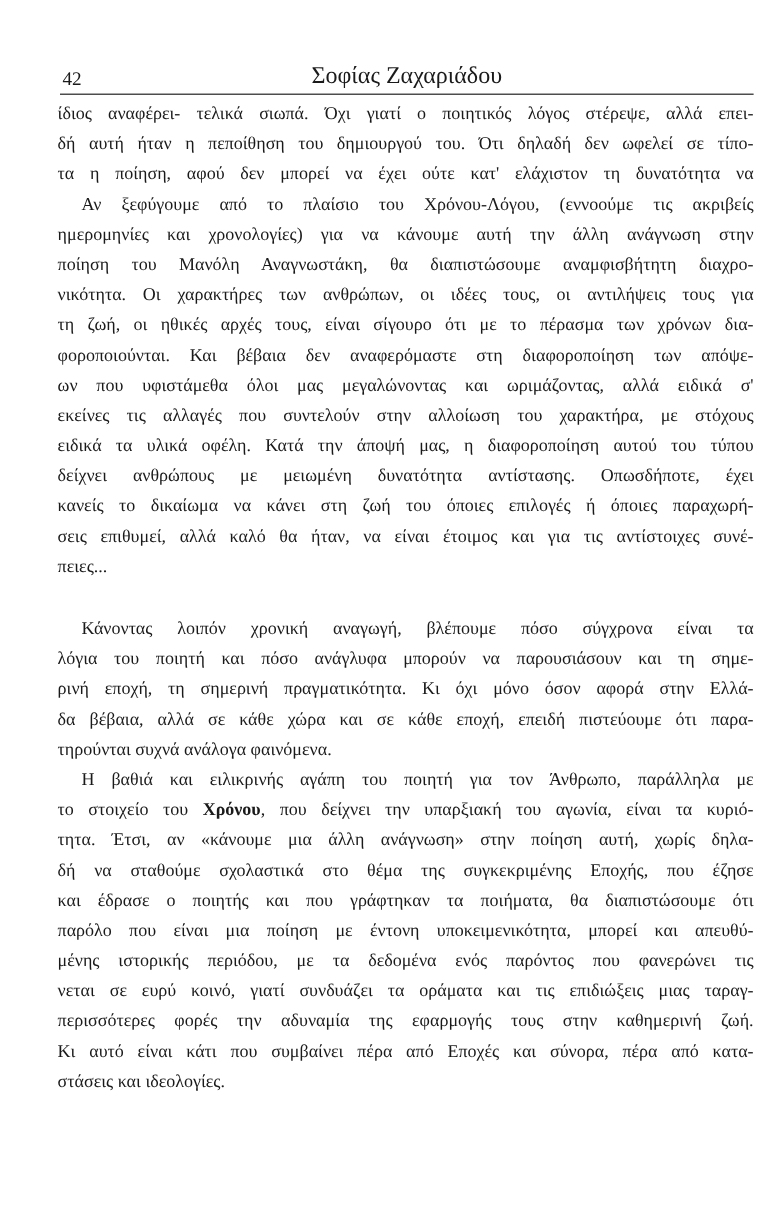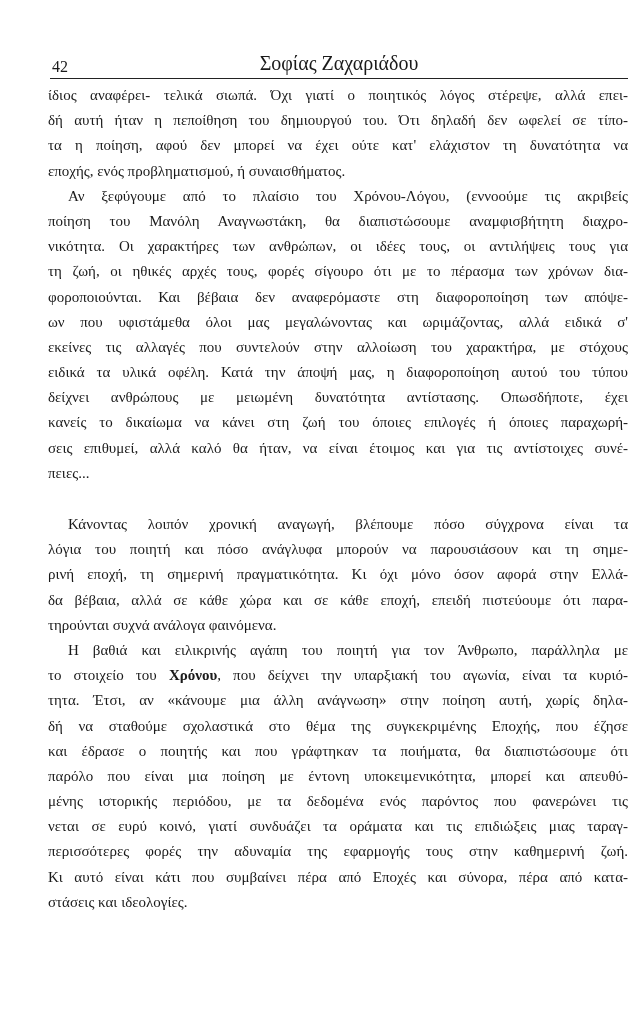--- a/index.html
+++ b/index.html
@@ -42,28 +42,28 @@
     <span class="page-number">42</span>
     <span class="head-title">Σοφίας Ζαχαριάδου</span>
   </div>
 
   <div class="body-text">
 
     <div>
       <span class="line">ίδιος αναφέρει- τελικά σιωπά. Όχι γιατί ο ποιητικός λόγος στέρεψε, αλλά επει-</span>
       <span class="line">δή αυτή ήταν η πεποίθηση του δημιουργού του. Ότι δηλαδή δεν ωφελεί σε τίπο-</span>
       <span class="line">τα η ποίηση, αφού δεν μπορεί να έχει ούτε κατ' ελάχιστον τη δυνατότητα να</span>
-      <span class="line last">εποχής, ενός προβληματισμού, ή συναισθήματος.</span>
     </div>
 
     <div>
       <span class="line indent">Αν ξεφύγουμε από το πλαίσιο του Χρόνου-Λόγου, (εννοούμε τις ακριβείς</span>
+      <span class="line">ημερομηνίες και χρονολογίες) για να κάνουμε αυτή την άλλη ανάγνωση στην</span>
       <span class="line">ποίηση του Μανόλη Αναγνωστάκη, θα διαπιστώσουμε αναμφισβήτητη διαχρο-</span>
       <span class="line">νικότητα. Οι χαρακτήρες των ανθρώπων, οι ιδέες τους, οι αντιλήψεις τους για</span>
-      <span class="line">τη ζωή, οι ηθικές αρχές τους, φορές σίγουρο ότι με το πέρασμα των χρόνων δια-</span>
+      <span class="line">τη ζωή, οι ηθικές αρχές τους, είναι σίγουρο ότι με το πέρασμα των χρόνων δια-</span>
       <span class="line">φοροποιούνται. Και βέβαια δεν αναφερόμαστε στη διαφοροποίηση των απόψε-</span>
       <span class="line">ων που υφιστάμεθα όλοι μας μεγαλώνοντας και ωριμάζοντας, αλλά ειδικά σ'</span>
       <span class="line">εκείνες τις αλλαγές που συντελούν στην αλλοίωση του χαρακτήρα, με στόχους</span>
       <span class="line">ειδικά τα υλικά οφέλη. Κατά την άποψή μας, η διαφοροποίηση αυτού του τύπου</span>
       <span class="line">δείχνει ανθρώπους με μειωμένη δυνατότητα αντίστασης. Οπωσδήποτε, έχει</span>
       <span class="line">κανείς το δικαίωμα να κάνει στη ζωή του όποιες επιλογές ή όποιες παραχωρή-</span>
       <span class="line">σεις επιθυμεί, αλλά καλό θα ήταν, να είναι έτοιμος και για τις αντίστοιχες συνέ-</span>
       <span class="line last">πειες...</span>
     </div>
 

